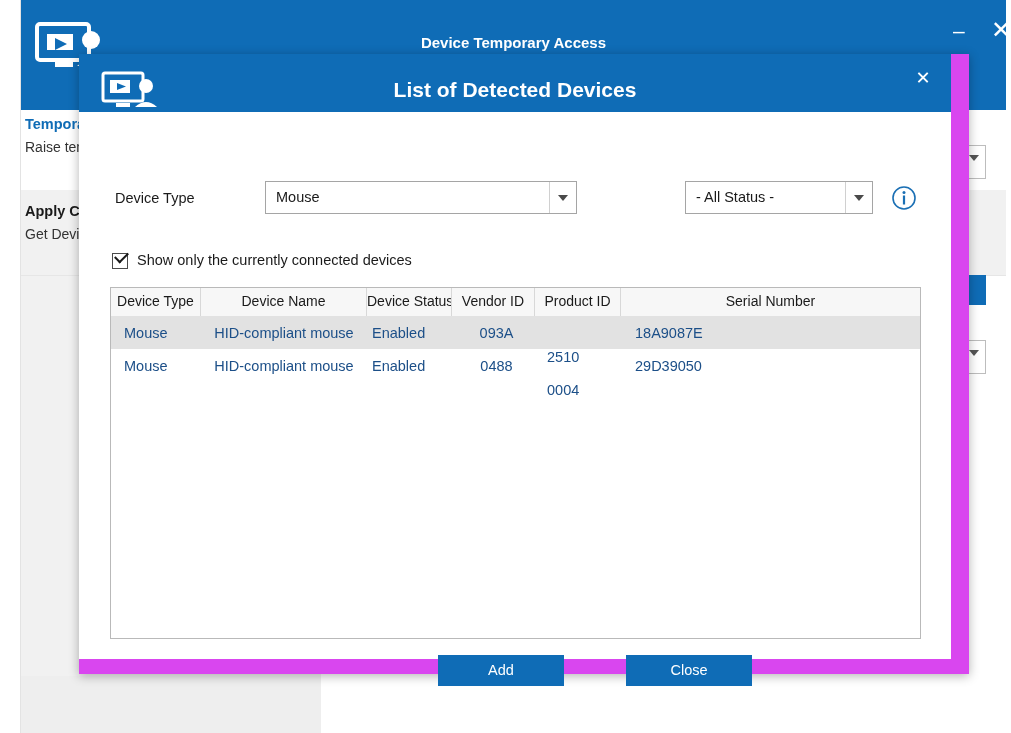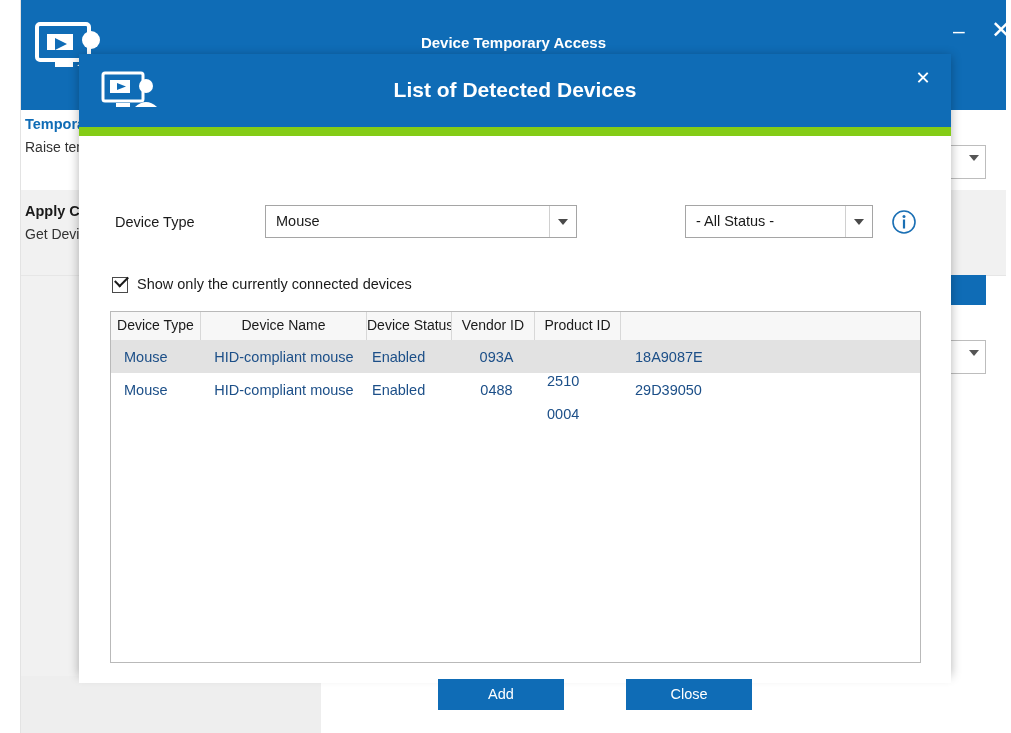--- a/index.html
+++ b/index.html
@@ -185,22 +185,23 @@
     background: #ffffff;
   }
 
   
   .dialog {
     position: absolute;
     left: 79px;
     top: 54px;
     width: 872px;
     height: 620px;
-    background: #84cc16;
+    background: #d946ef;
     box-shadow: 0 2px 10px rgba(0,0,0,0.30);
+    padding-left: 18px;
   }
   .dialog-titlebar {
     position: absolute;
     left: 0;
     top: 0;
     width: 872px;
     height: 73px;
     background: #0f6cb6;
   }
   .dialog-title {
@@ -230,21 +231,21 @@
     font-size: 18px;
     text-align: center;
     line-height: 28px;
     cursor: default;
     user-select: none;
   }
 
   .dialog-body {
     position: absolute;
     left: 0;
-    top: 82px;
+    top: 58px;
     width: 872px;
     height: 547px;
     background: #ffffff;
   }
 
   .field-label {
     position: absolute;
     left: 36px;
     top: 78px;
     color: #1a1a1a;
@@ -517,20 +518,21 @@
         <span class="checkbox-label">Show only the currently connected devices</span>
       </div>
 
       <div class="grid">
         <div class="grid-head">
           <div class="cell c0">Device Type</div>
           <div class="cell c1">Device Name</div>
           <div class="cell c2">Device Status</div>
           <div class="cell c3">Vendor ID</div>
           <div class="cell c4">Product ID</div>
+          <div class="cell c5">Serial Number</div>
         </div>
         <div class="grid-rows">
           <div class="grid-row selected">
             <div class="cell c0">Mouse</div>
             <div class="cell c1">HID-compliant mouse</div>
             <div class="cell c2">Enabled</div>
             <div class="cell c3">093A</div>
             <div class="cell c4">2510</div>
             <div class="cell c5">18A9087E</div>
           </div>

